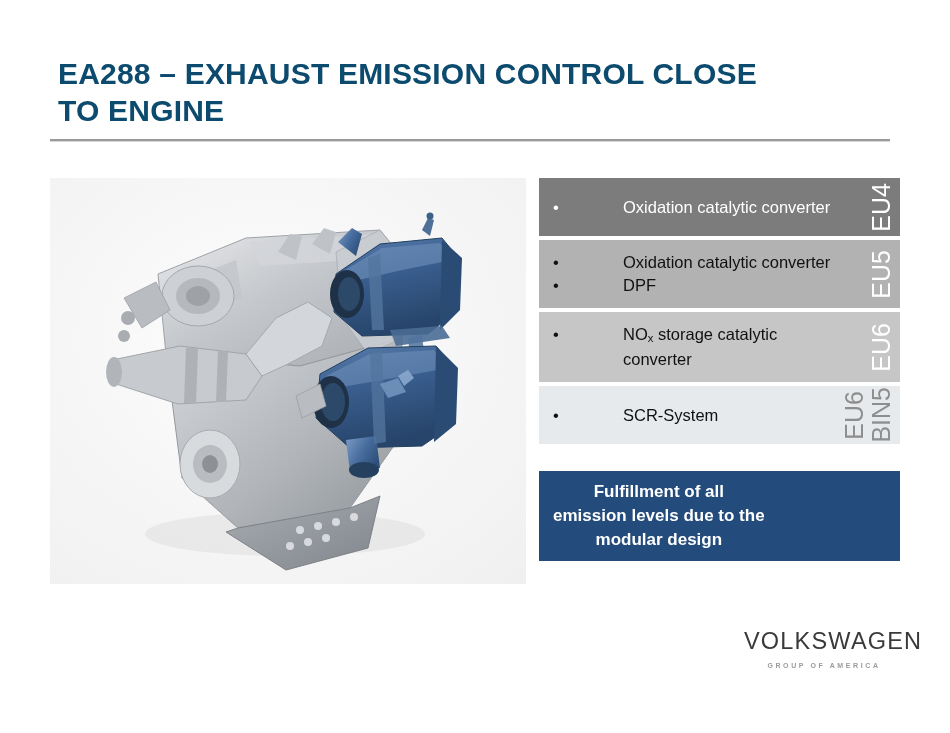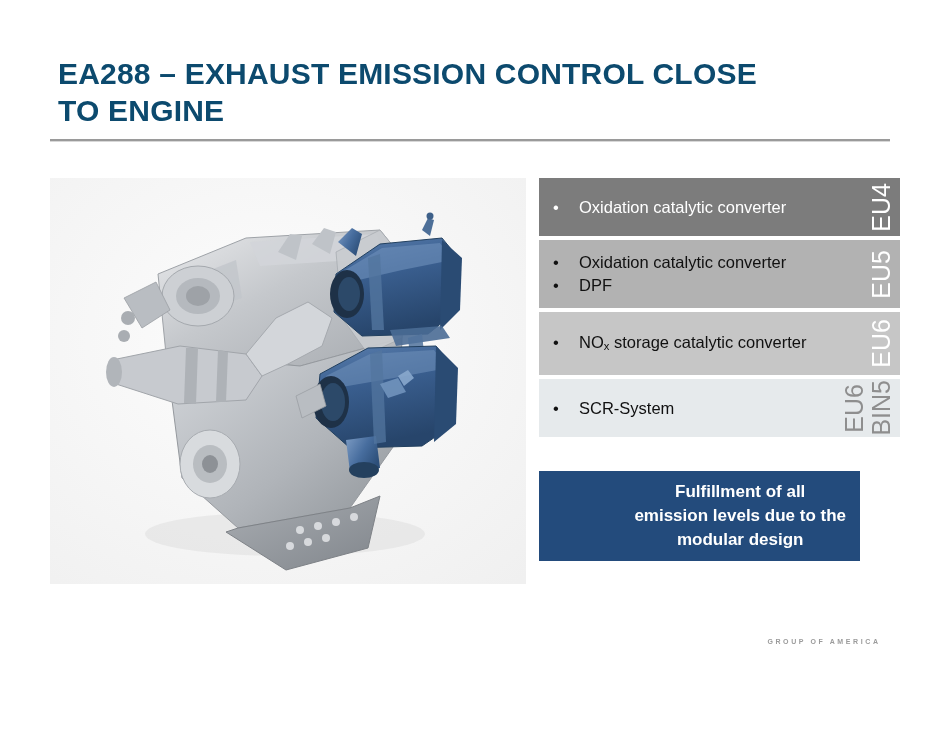--- a/index.html
+++ b/index.html
@@ -78,20 +78,21 @@
   }
   .emission-row .bullet-dot {
     flex: 0 0 auto;
     width: 26px;
     text-align: left;
     font-size: 16.5px;
     line-height: 23px;
   }
   .emission-row .bullet-text {
     flex: 1 1 auto;
+    margin-left: 44px;
   }
   .bullet-text sub {
     font-size: 0.68em;
     vertical-align: baseline;
     position: relative;
     bottom: -0.22em;
   }
 
   .row-eu4 { background: #7c7c7c; color: #ffffff; min-height: 58px; }
   .row-eu5 { background: #b2b2b2; color: #111111; min-height: 63px; }
@@ -118,27 +119,27 @@
     text-align: center;
   }
   .rot-white { color: #ffffff; }
   .rot-gray  { color: #8e8e8e; }
 
   
   #callout-box {
     position: absolute;
     left: 539px;
     top: 471px;
-    width: 321px;
+    width: 361px;
     height: 90px;
     background: #234B7C;
     color: #ffffff;
     display: flex;
     align-items: center;
-    justify-content: flex-end;
+    justify-content: flex-start;
     text-align: center;
   }
   #callout-text {
     font-size: 17px;
     font-weight: bold;
     line-height: 24px;
     white-space: pre-line;
     padding: 0 14px;
   }
 
@@ -350,14 +351,15 @@
 
 </div>
 
 <div id="callout-box">
   <div id="callout-text">Fulfillment of all
 emission levels due to the
 modular design</div>
 </div>
 
 <div id="vw-logo">
+  <div id="vw-wordmark">VOLKSWAGEN</div>
   <div id="vw-subtext">GROUP OF AMERICA</div>
 </div>
 
 </body></html>

